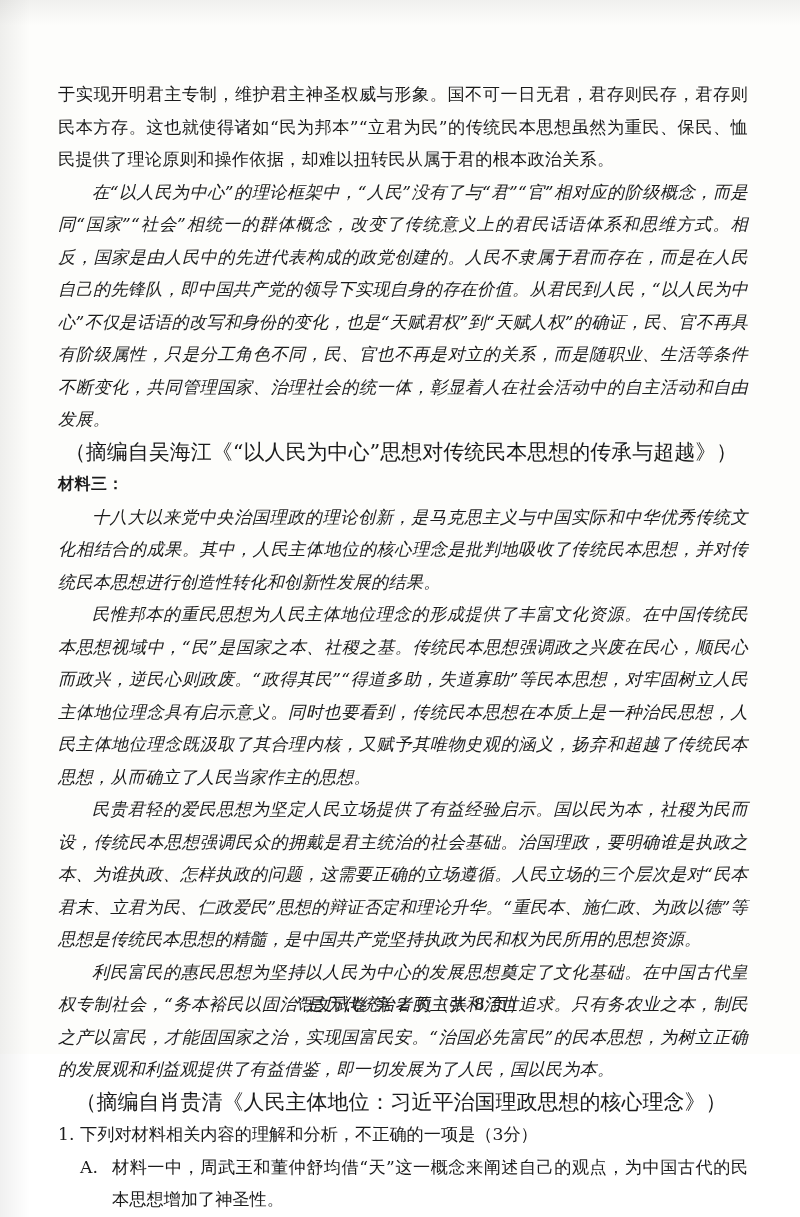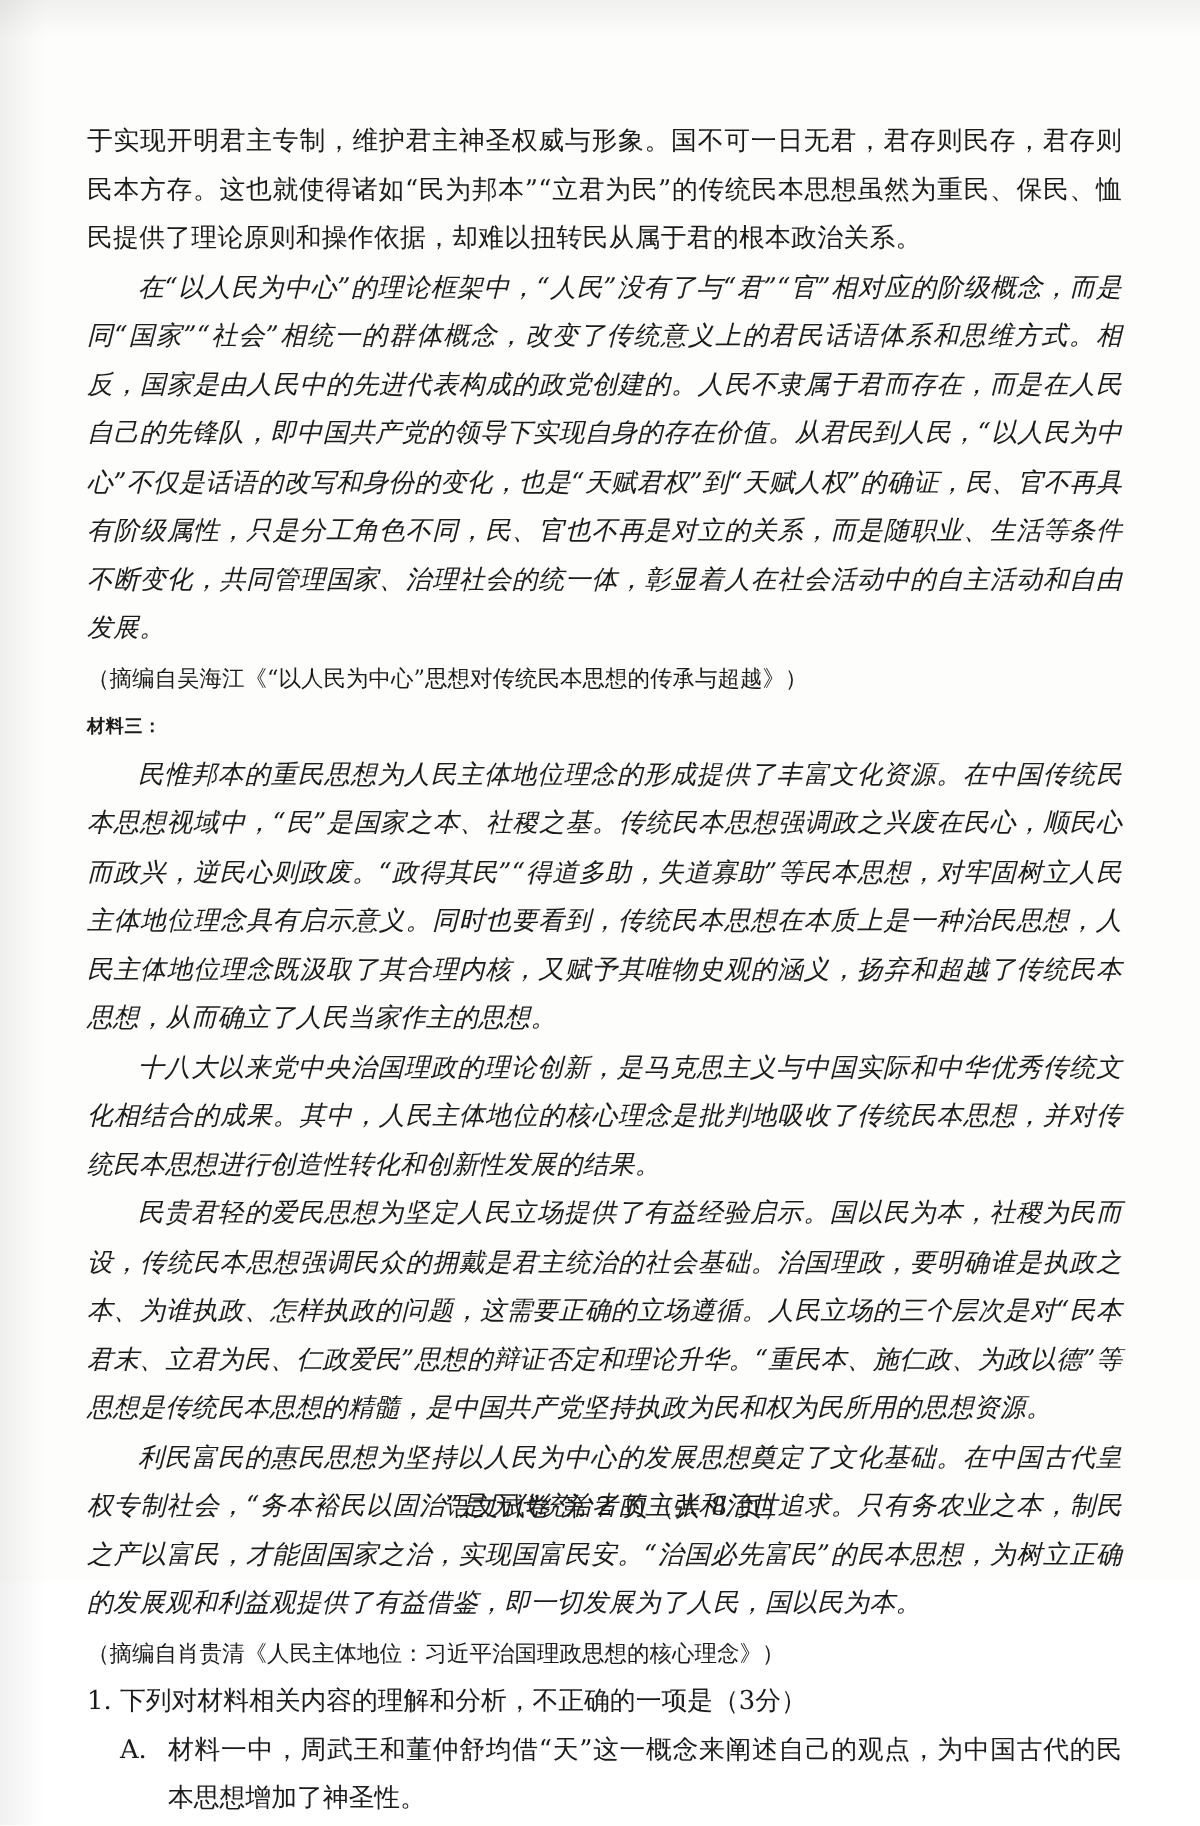--- a/index.html
+++ b/index.html
@@ -37,30 +37,30 @@
     text-justify: inter-ideograph;
     letter-spacing: 0.2px;
     font-family: "DejaVu Serif", serif;
   }
   p.indent2 {
     text-indent: 34px;
     font-style: italic;
   }
   .sec-label {
     margin: 0;
-    font-size: 12px;
+    font-size: 16px;
     line-height: 32.5px;
     font-weight: bold;
     letter-spacing: 0.5px;
   }
   .source {
     margin: 0;
-    font-size: 15px;
+    font-size: 21px;
     line-height: 32.5px;
-    text-align: left;
+    text-align: center;
     padding-right: 4px;
   }
   .q-line {
     margin: 0;
     font-size: 17.2px;
     line-height: 32.5px;
     display: flex;
   }
   .q-num {
     width: 22px;
@@ -120,22 +120,22 @@
 
   <div class="content">
 
     <p class="para">于实现开明君主专制，维护君主神圣权威与形象。国不可一日无君，君存则民存，君存则民本方存。这也就使得诸如“民为邦本”“立君为民”的传统民本思想虽然为重民、保民、恤民提供了理论原则和操作依据，却难以扭转民从属于君的根本政治关系。</p>
     <p class="para indent2">在“以人民为中心”的理论框架中，“人民”没有了与“君”“官”相对应的阶级概念，而是同“国家”“社会”相统一的群体概念，改变了传统意义上的君民话语体系和思维方式。相反，国家是由人民中的先进代表构成的政党创建的。人民不隶属于君而存在，而是在人民自己的先锋队，即中国共产党的领导下实现自身的存在价值。从君民到人民，“以人民为中心”不仅是话语的改写和身份的变化，也是“天赋君权”到“天赋人权”的确证，民、官不再具有阶级属性，只是分工角色不同，民、官也不再是对立的关系，而是随职业、生活等条件不断变化，共同管理国家、治理社会的统一体，彰显着人在社会活动中的自主活动和自由发展。</p>
 
     <p class="source">（摘编自吴海江《“以人民为中心”思想对传统民本思想的传承与超越》）</p>
 
     <p class="sec-label">材料三：</p>
 
+    <p class="para indent2">十八大以来党中央治国理政的理论创新，是马克思主义与中国实际和中华优秀传统文化相结合的成果。其中，人民主体地位的核心理念是批判地吸收了传统民本思想，并对传统民本思想进行创造性转化和创新性发展的结果。</p>
     <p class="para indent2">民惟邦本的重民思想为人民主体地位理念的形成提供了丰富文化资源。在中国传统民本思想视域中，“民”是国家之本、社稷之基。传统民本思想强调政之兴废在民心，顺民心而政兴，逆民心则政废。“政得其民”“得道多助，失道寡助”等民本思想，对牢固树立人民主体地位理念具有启示意义。同时也要看到，传统民本思想在本质上是一种治民思想，人民主体地位理念既汲取了其合理内核，又赋予其唯物史观的涵义，扬弃和超越了传统民本思想，从而确立了人民当家作主的思想。</p>
-    <p class="para indent2">十八大以来党中央治国理政的理论创新，是马克思主义与中国实际和中华优秀传统文化相结合的成果。其中，人民主体地位的核心理念是批判地吸收了传统民本思想，并对传统民本思想进行创造性转化和创新性发展的结果。</p>
     <p class="para indent2">民贵君轻的爱民思想为坚定人民立场提供了有益经验启示。国以民为本，社稷为民而设，传统民本思想强调民众的拥戴是君主统治的社会基础。治国理政，要明确谁是执政之本、为谁执政、怎样执政的问题，这需要正确的立场遵循。人民立场的三个层次是对“民本君末、立君为民、仁政爱民”思想的辩证否定和理论升华。“重民本、施仁政、为政以德”等思想是传统民本思想的精髓，是中国共产党坚持执政为民和权为民所用的思想资源。</p>
     <p class="para indent2">利民富民的惠民思想为坚持以人民为中心的发展思想奠定了文化基础。在中国古代皇权专制社会，“务本裕民以固治”是历代统治者的主张和治世追求。只有务农业之本，制民之产以富民，才能固国家之治，实现国富民安。“治国必先富民”的民本思想，为树立正确的发展观和利益观提供了有益借鉴，即一切发展为了人民，国以民为本。</p>
 
     <p class="source">（摘编自肖贵清《人民主体地位：习近平治国理政思想的核心理念》）</p>
 
     <div class="q-line">
       <span class="q-num">1.</span>
       <span class="q-text">下列对材料相关内容的理解和分析，不正确的一项是（3分）</span>
     </div>
 

